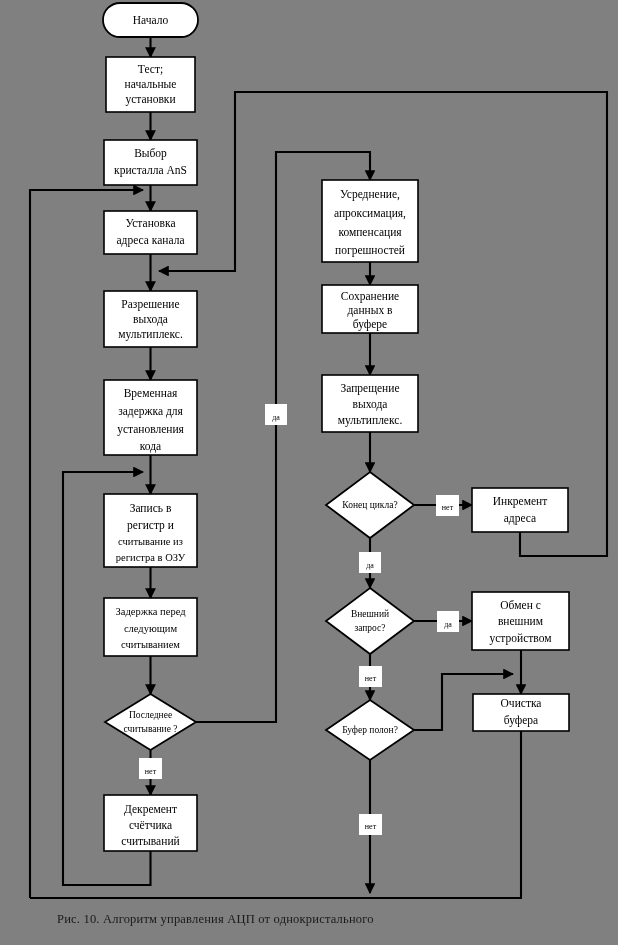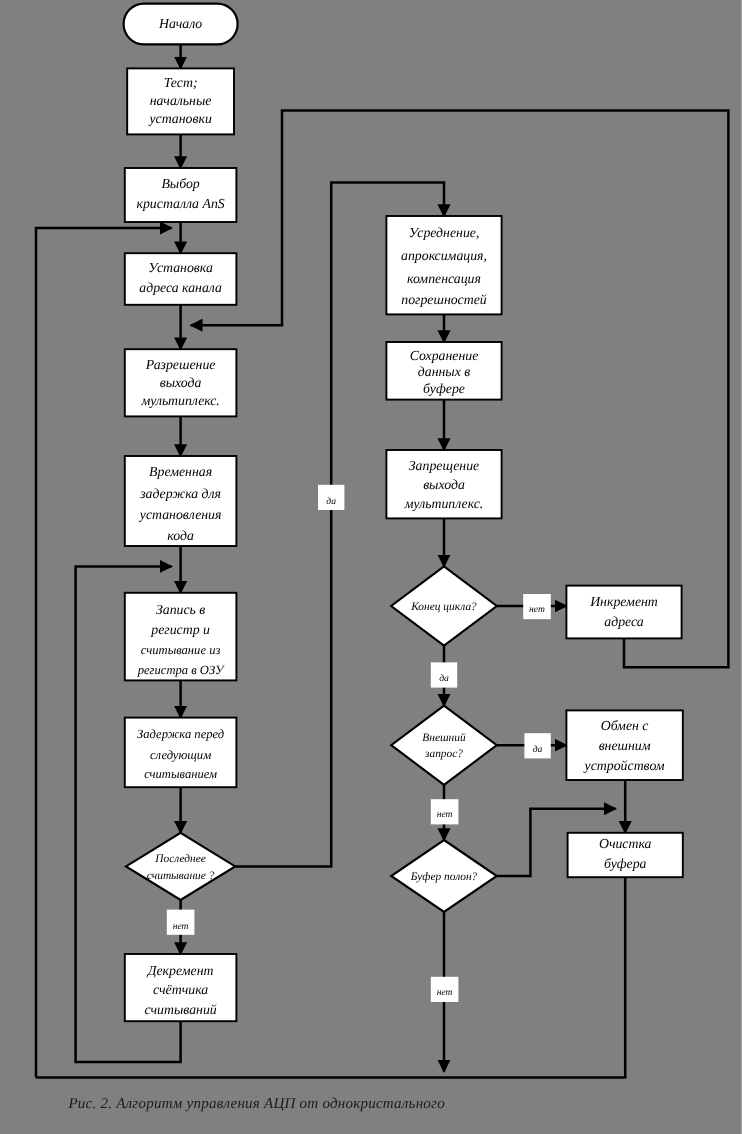--- a/index.html
+++ b/index.html
@@ -11,22 +11,21 @@
   body {
     width: 618px;
     height: 945px;
     overflow: hidden;
     font-family: "Liberation Serif", serif;
   }
   #diagram-root {
     position: relative;
     width: 618px;
     height: 945px;
-    background: #e5e5e5;
-    font-style: italic;
+    background: #f9a8d4;
   }
   svg#flow {
     display: block;
     width: 618px;
     height: 945px;
   }
   .node-box {
     fill: #ffffff;
     stroke: #000000;
     stroke-width: 1.6;
@@ -308,15 +307,15 @@
     <text class="edge-label" x="370.5" y="679">нет</text>
   </g>
 
   <g>
     <rect class="label-chip" x="359" y="814" width="23" height="21"></rect>
     <text class="edge-label" x="370.5" y="827">нет</text>
   </g>
 
 </svg>
 
-<div class="caption">Рис. 2. Алгоритм управления АЦП от однокристального</div>
+<div class="caption">Рис. 10. Алгоритм управления АЦП от однокристального</div>
 
 </div>
 
 </body></html>

